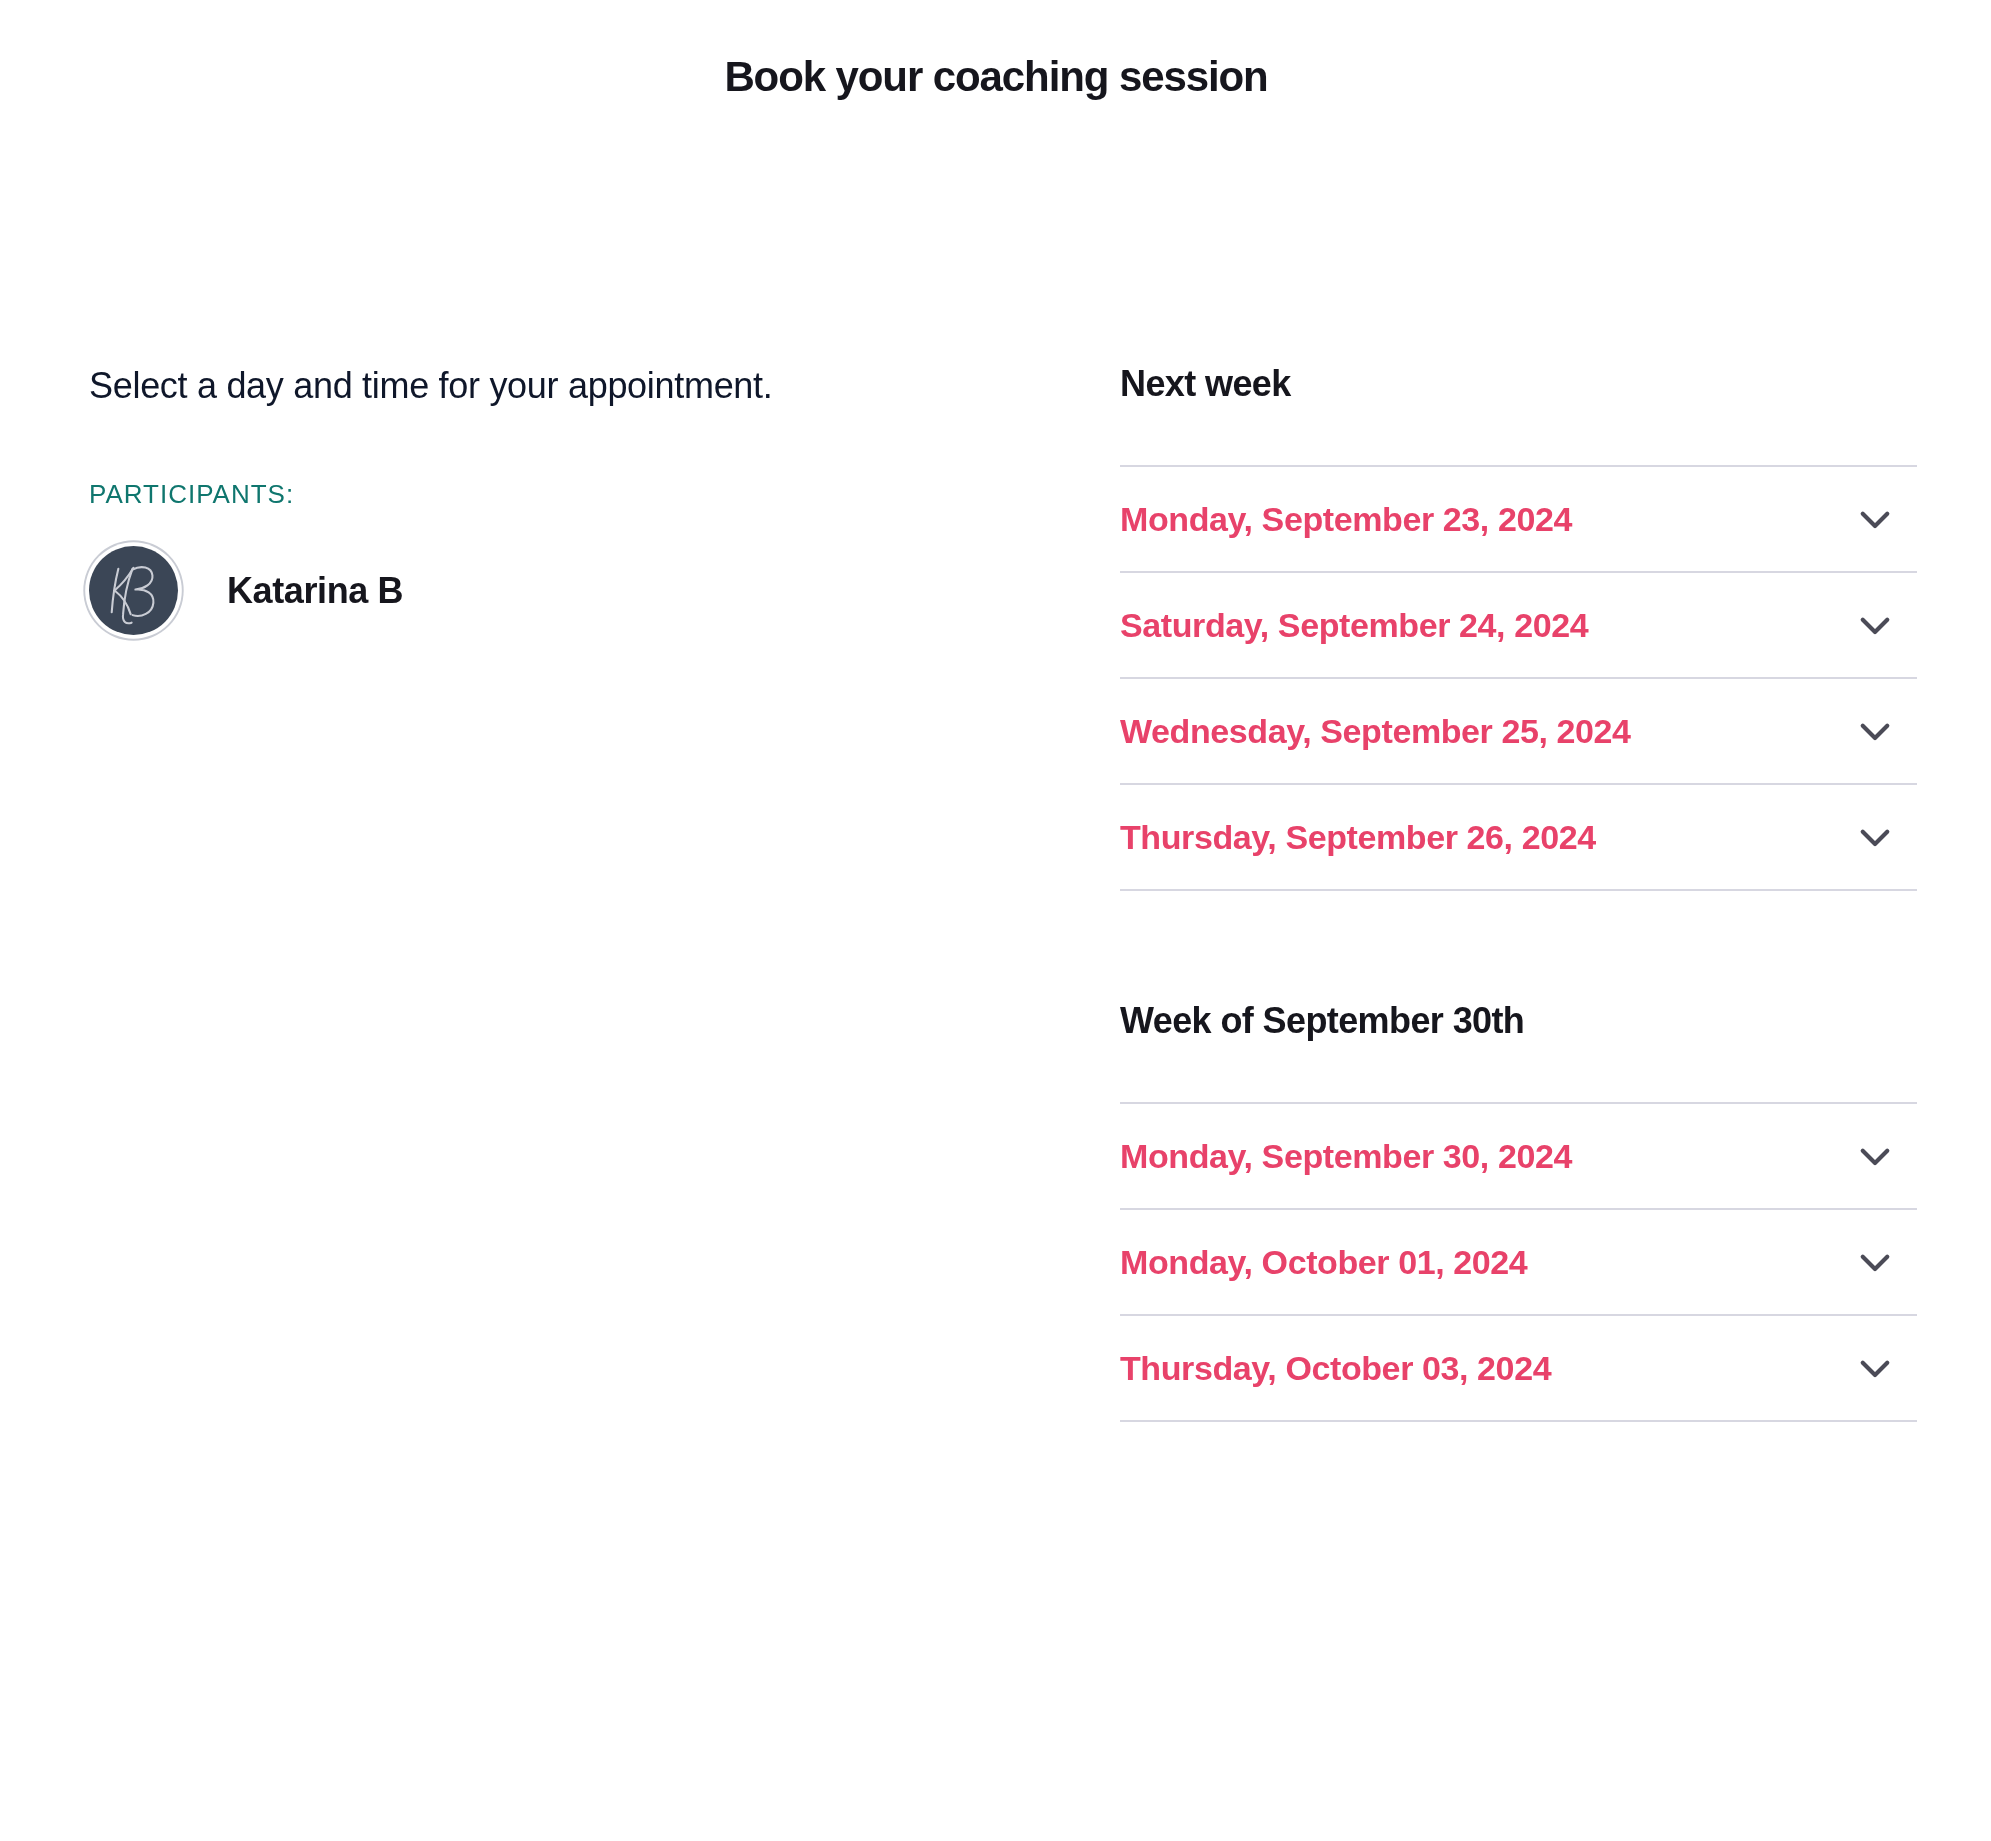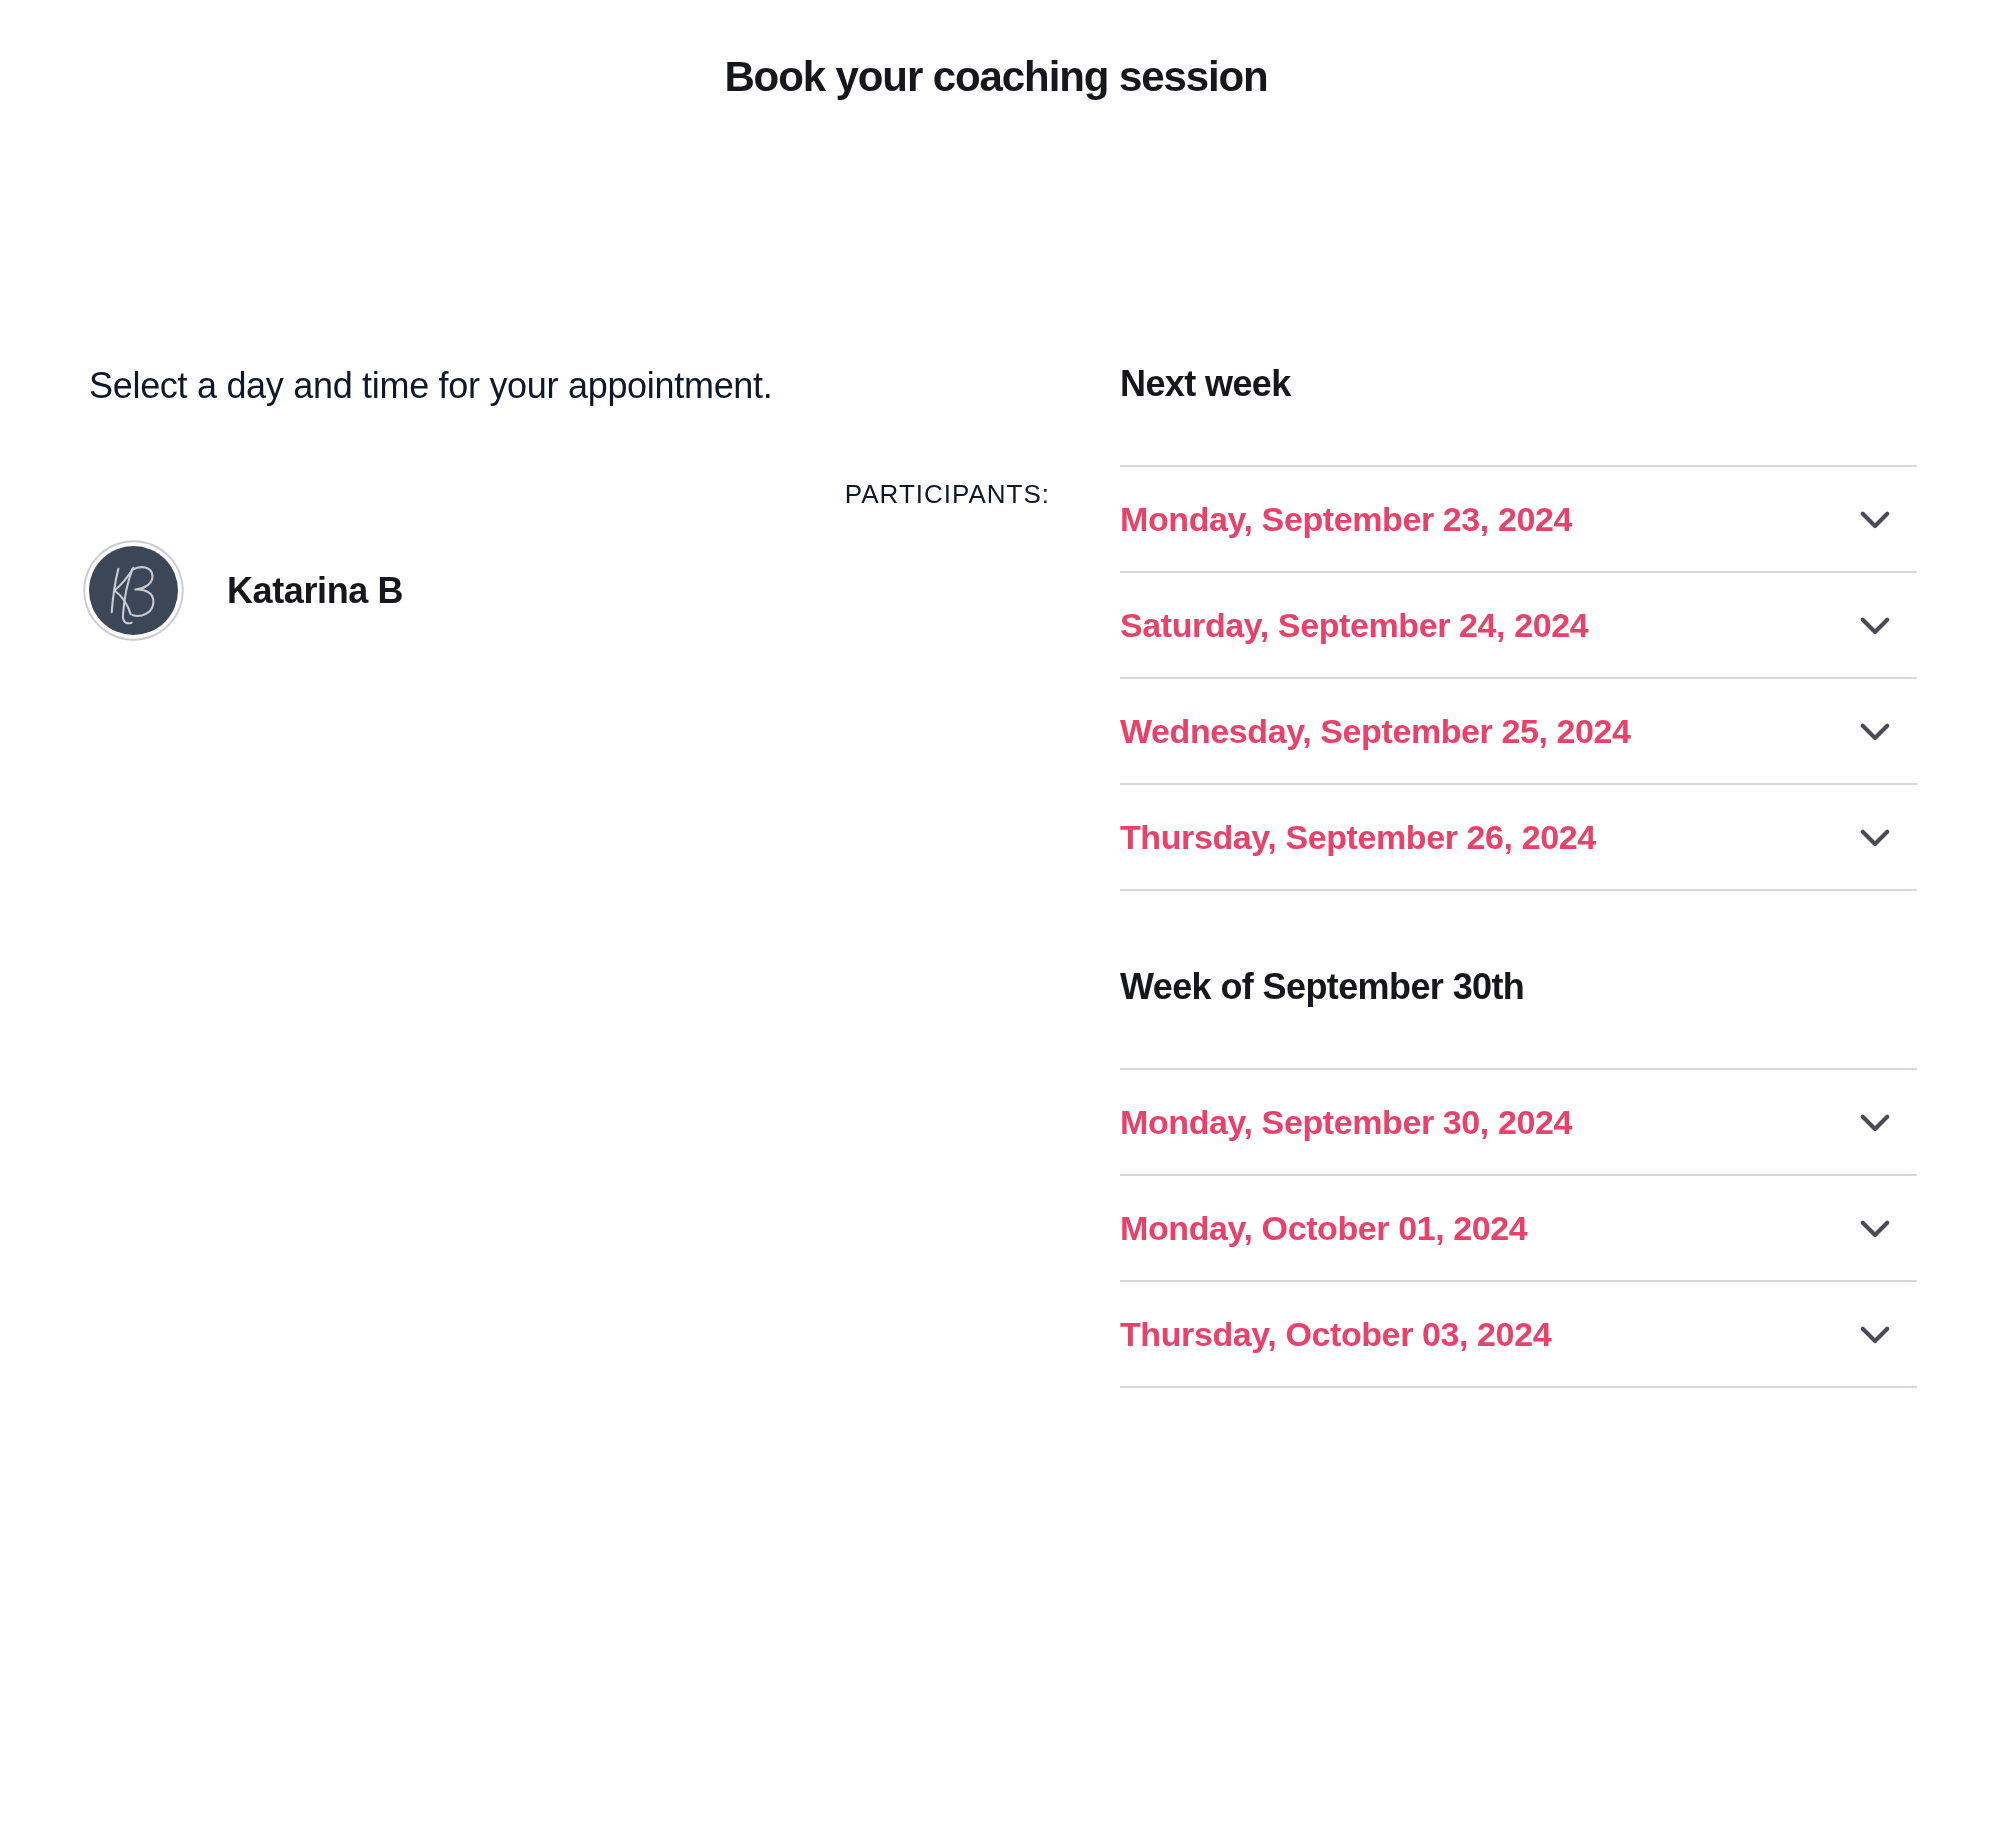--- a/index.html
+++ b/index.html
@@ -62,24 +62,23 @@
     color: #0f172a;
     white-space: nowrap;
   }
 
   .participants-label {
     margin-top: 68px;
     font-size: 26px;
     line-height: 32px;
     font-weight: 500;
     letter-spacing: 1px;
-    color: #0f172a;
+    color: #0f766e;
     text-transform: uppercase;
     white-space: nowrap;
-    text-align: right;
   }
 
   .participant-row {
     margin-top: 36px;
     display: flex;
     align-items: center;
   }
 
   .avatar {
     position: relative;
@@ -111,21 +110,21 @@
 
   
   .right-col {
     position: absolute;
     left: 1120px;
     top: 0;
     width: 797px;
   }
 
   .week-group + .week-group {
-    margin-top: 73px;
+    margin-top: 107px;
   }
 
   .week-heading {
     font-size: 36px;
     line-height: 46px;
     font-weight: 700;
     letter-spacing: -0.6px;
     color: #16161d;
     white-space: nowrap;
     padding-bottom: 58px;

